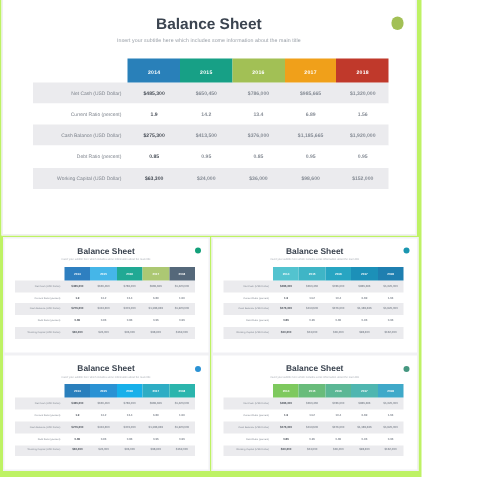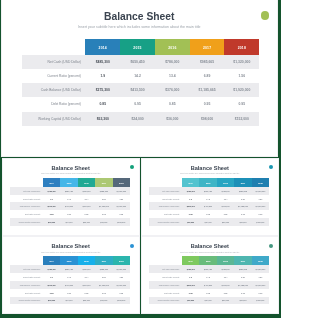--- a/index.html
+++ b/index.html
@@ -1,19 +1,19 @@
 <!DOCTYPE html>
 <html><head>
 <meta charset="utf-8">
 <title>Balance Sheet</title>
 <style>
   html,body{margin:0;padding:0;}
   body{width:281px;height:318px;overflow:hidden;background:#ffffff;
        font-family:"Liberation Sans",sans-serif;-webkit-font-smoothing:antialiased;}
-  .page{position:relative;width:281px;height:318px;background:#14532d;}
+  .page{position:relative;width:281px;height:318px;background:#bef264;}
 
   
   .hero{position:absolute;left:1px;top:-4px;width:276.5px;height:160.5px;background:#ffffff;
         border:1px solid #f0f0f2;box-sizing:border-box;}
   .hero-title{position:absolute;left:0;right:0;top:14px;text-align:center;
         font-size:10.3px;font-weight:bold;color:#3b4450;letter-spacing:0px;}
   .hero-sub{position:absolute;left:0;right:0;top:28.2px;text-align:center;
         font-size:3.5px;color:#9aa0a8;letter-spacing:.05px;}
   .dot{position:absolute;border-radius:50%;}
 

